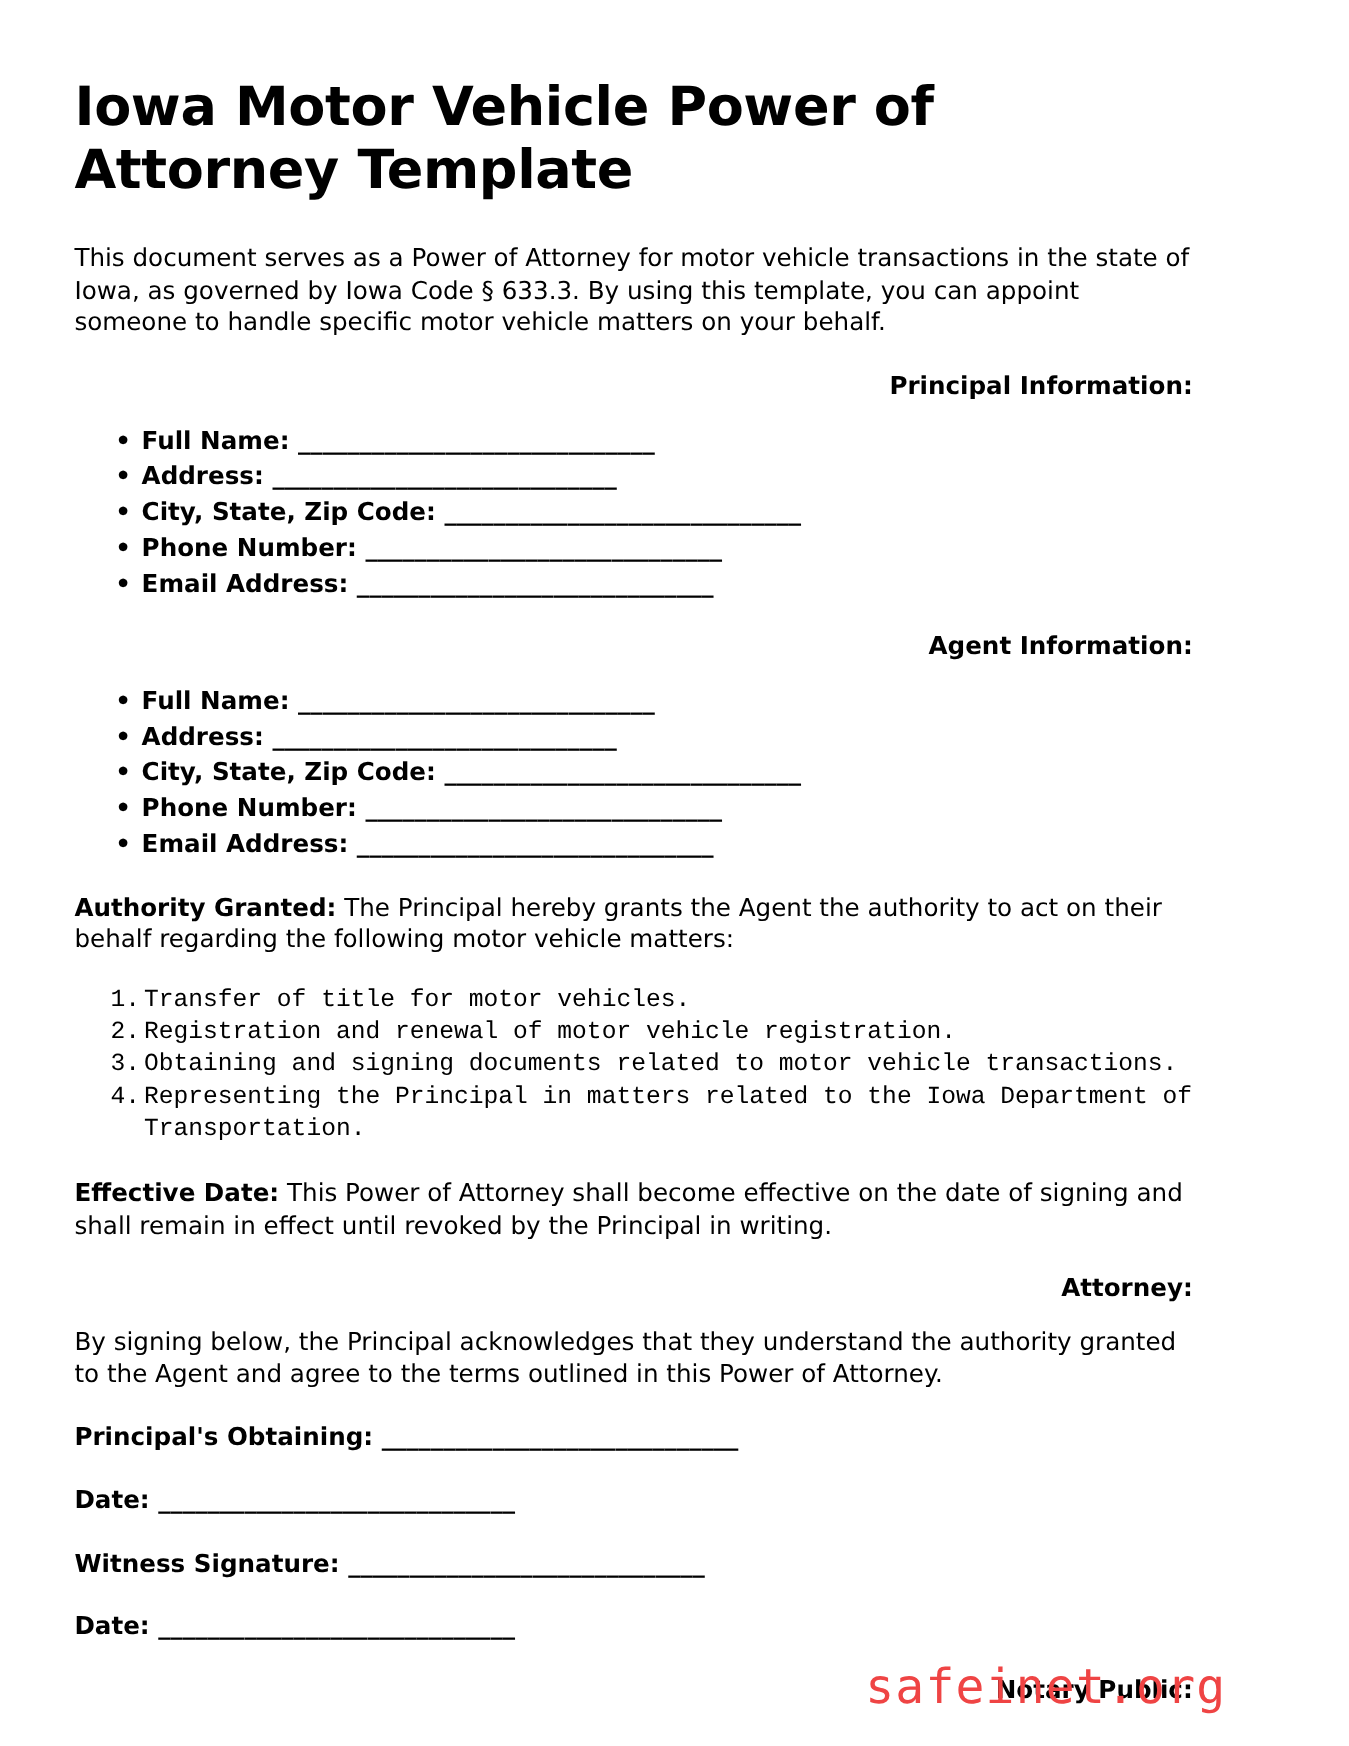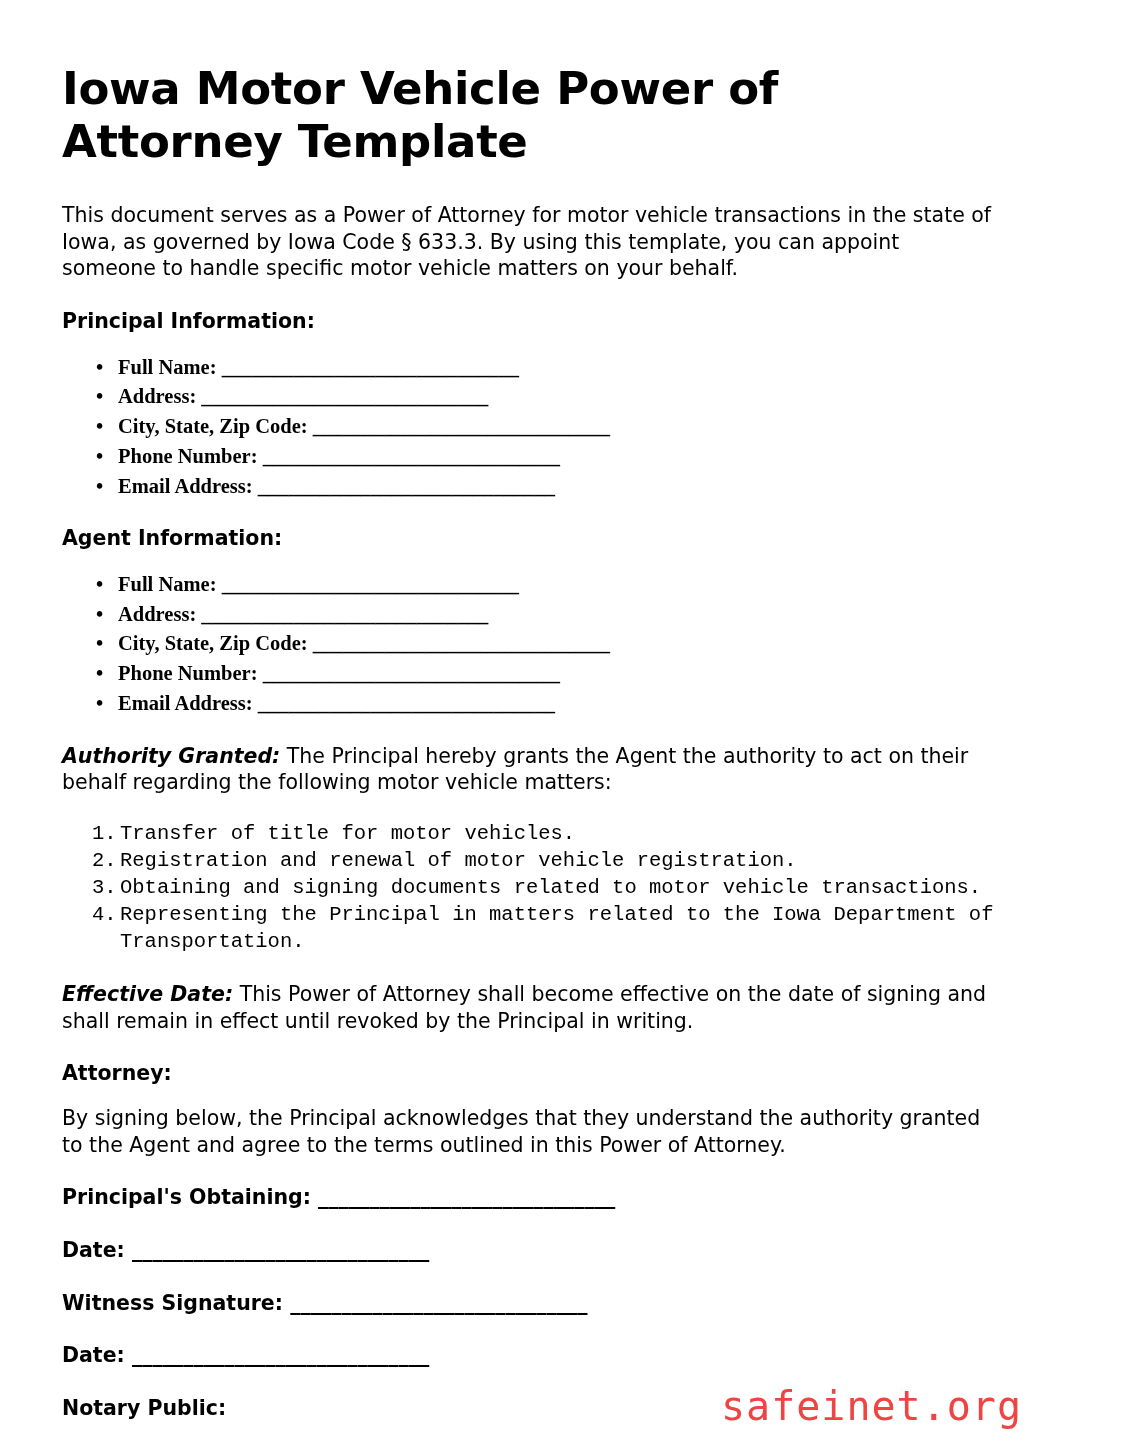--- a/index.html
+++ b/index.html
@@ -40,27 +40,27 @@
   }
   .para.tight {
     margin-bottom: 24px;
   }
 
   .section-heading {
     font-size: 20.5px;
     font-weight: bold;
     line-height: 1.3;
     margin: 0 0 18px 0;
+    text-align: right;
   }
 
   ul.field-list {
     list-style: none;
     margin: 0 0 24px 0;
     padding: 0;
-    font-family: Liberation Serif, serif;
   }
   ul.field-list li {
     font-size: 20.5px;
     font-weight: bold;
     line-height: 1.45;
     position: relative;
     padding-left: 56px;
     white-space: nowrap;
   }
   ul.field-list li::before {
@@ -92,21 +92,20 @@
   }
   ol.auth-list li::before {
     content: counter(authitem) ".";
     position: absolute;
     left: 30px;
     top: 0;
   }
 
   .lead {
     font-weight: bold;
-    font-style: italic;
   }
 
   .sig-line {
     font-size: 20.5px;
     font-weight: bold;
     line-height: 1.3;
     margin: 0 0 26px 0;
     white-space: nowrap;
   }
 

